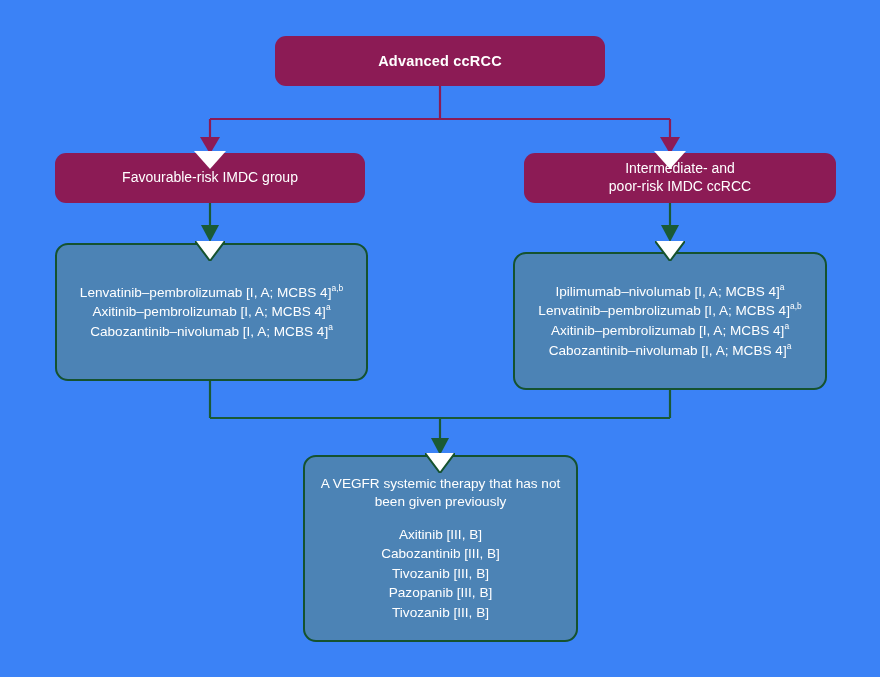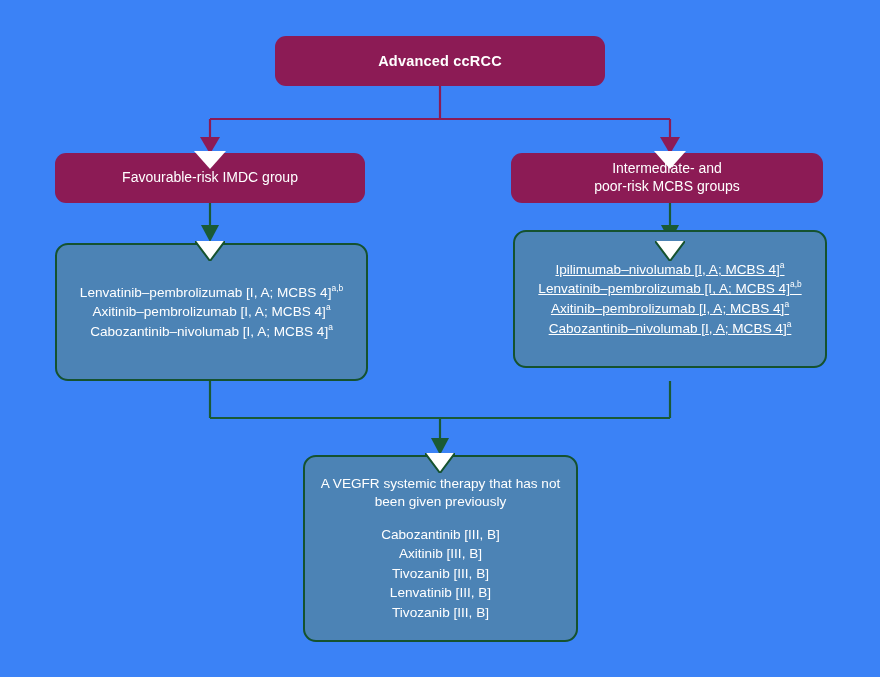--- a/index.html
+++ b/index.html
@@ -129,62 +129,62 @@
   </div>
 
   <div class="node maroon group" style="left:55px; top:153px; width:310px; height:50px;">
     <div class="node-inner">Favourable-risk IMDC group</div>
   </div>
 
   <svg class="notch" style="left:194px; top:151px;" width="32" height="18" viewBox="0 0 32 18">
     <path d="M 0 0 L 32 0 L 16 18 Z" fill="#ffffff"></path>
   </svg>
 
-  <div class="node maroon group" style="left:511px; top:153px; width:312px; height:50px;">
+  <div class="node maroon group" style="left:524px; top:153px; width:312px; height:50px;">
     <div class="node-inner">
       <span>Intermediate- and</span><br>
-      <span>poor-risk MCBS groups</span>
+      <span>poor-risk IMDC ccRCC</span>
     </div>
   </div>
   <svg class="notch" style="left:654px; top:151px;" width="32" height="18" viewBox="0 0 32 18">
     <path d="M 0 0 L 32 0 L 16 18 Z" fill="#ffffff"></path>
   </svg>
 
   <div class="node blue" style="left:55px; top:243px; width:313px; height:138px;">
     <div class="node-inner" id="favourable-list">
         <span class="drug-line">Lenvatinib–pembrolizumab [I, A; MCBS 4]<sup>a,b</sup></span>
         <span class="drug-line">Axitinib–pembrolizumab [I, A; MCBS 4]<sup>a</sup></span>
         <span class="drug-line">Cabozantinib–nivolumab [I, A; MCBS 4]<sup>a</sup></span>
       </div>
   </div>
   <svg class="notch" style="left:195px; top:241px;" width="30" height="20" viewBox="0 0 30 20">
     <path d="M 0 0 L 30 0 L 15 20 Z" fill="#ffffff"></path>
     <path d="M 0 0 L 15 20 L 30 0" fill="none" stroke="#15522f" stroke-width="2"></path>
   </svg>
 
-  <div class="node blue" style="left:513px; top:230px; width:314px; height:138px;text-decoration:underline;">
+  <div class="node blue" style="left:513px; top:252px; width:314px; height:138px;">
     <div class="node-inner" id="intermediate-list">
         <span class="drug-line">Ipilimumab–nivolumab [I, A; MCBS 4]<sup>a</sup></span>
         <span class="drug-line">Lenvatinib–pembrolizumab [I, A; MCBS 4]<sup>a,b</sup></span>
         <span class="drug-line">Axitinib–pembrolizumab [I, A; MCBS 4]<sup>a</sup></span>
         <span class="drug-line">Cabozantinib–nivolumab [I, A; MCBS 4]<sup>a</sup></span>
       </div>
   </div>
   <svg class="notch" style="left:655px; top:241px;" width="30" height="20" viewBox="0 0 30 20">
     <path d="M 0 0 L 30 0 L 15 20 Z" fill="#ffffff"></path>
     <path d="M 0 0 L 15 20 L 30 0" fill="none" stroke="#15522f" stroke-width="2"></path>
   </svg>
 
   <div class="node blue" style="left:303px; top:455px; width:275px; height:187px;">
     <div class="node-inner" id="subsequent-list">
         <span class="lead">A VEGFR systemic therapy that has not<br>been given previously</span>
+        <span class="drug-line">Axitinib [III, B]</span>
         <span class="drug-line">Cabozantinib [III, B]</span>
-        <span class="drug-line">Axitinib [III, B]</span>
         <span class="drug-line">Tivozanib [III, B]</span>
-        <span class="drug-line">Lenvatinib [III, B]</span>
+        <span class="drug-line">Pazopanib [III, B]</span>
         <span class="drug-line">Tivozanib [III, B]</span>
       </div>
   </div>
   <svg class="notch" style="left:425px; top:453px;" width="30" height="20" viewBox="0 0 30 20">
     <path d="M 0 0 L 30 0 L 15 20 Z" fill="#ffffff"></path>
     <path d="M 0 0 L 15 20 L 30 0" fill="none" stroke="#15522f" stroke-width="2"></path>
   </svg>
 
 </div>
 

